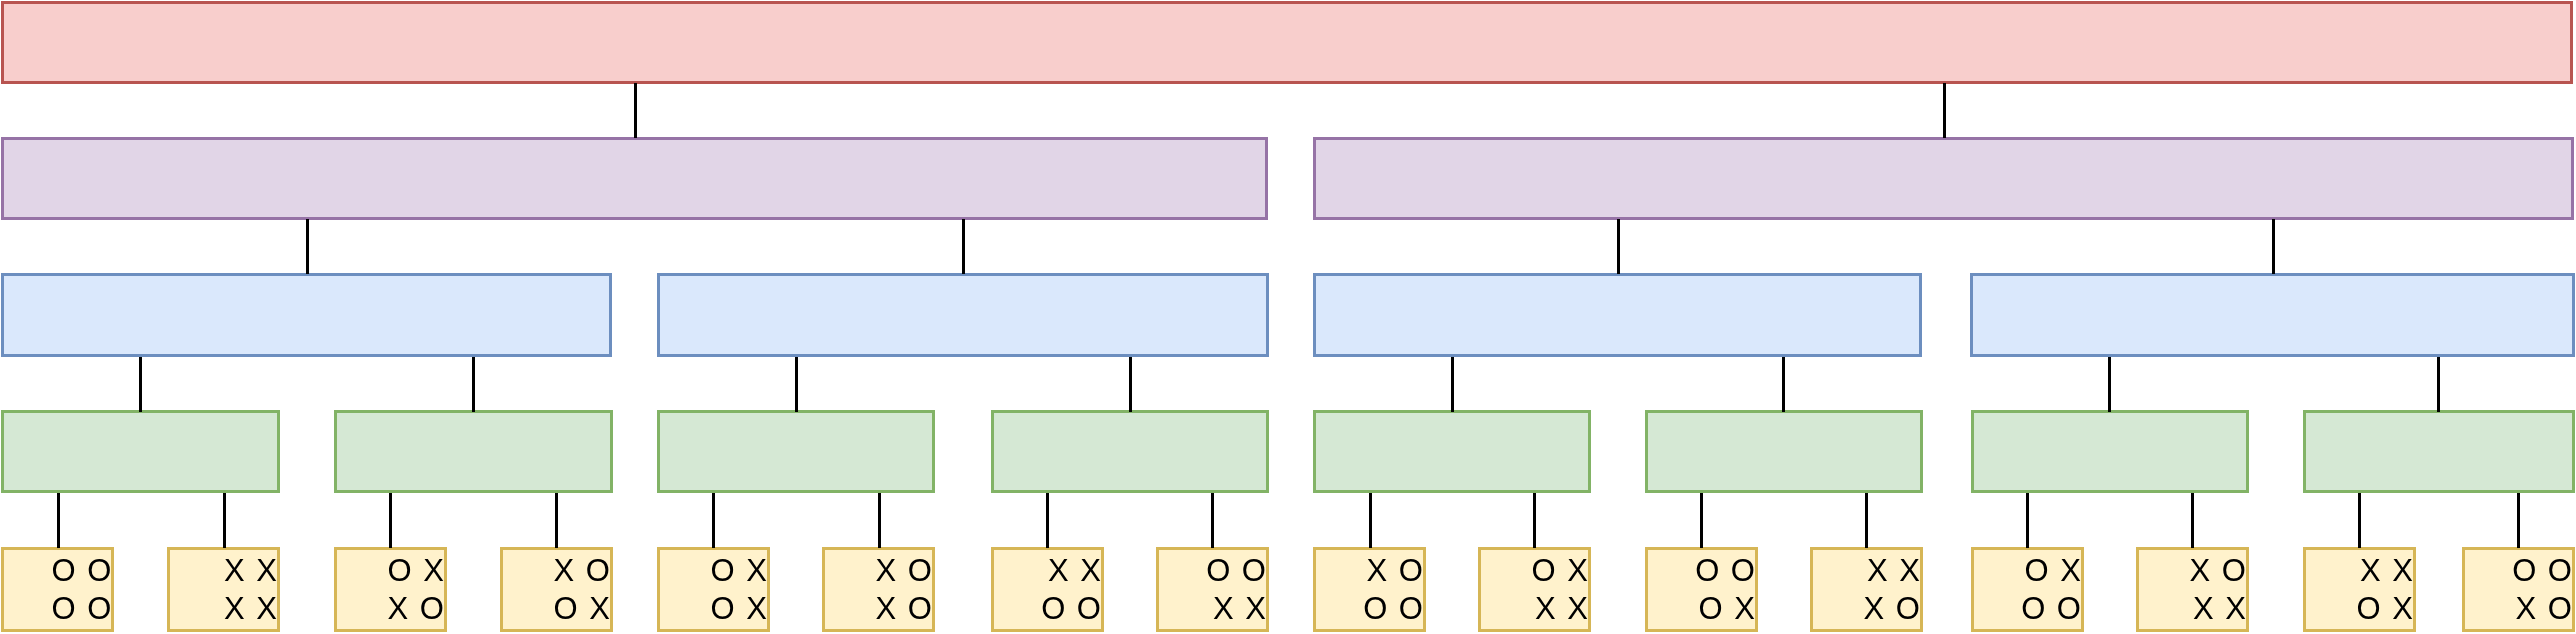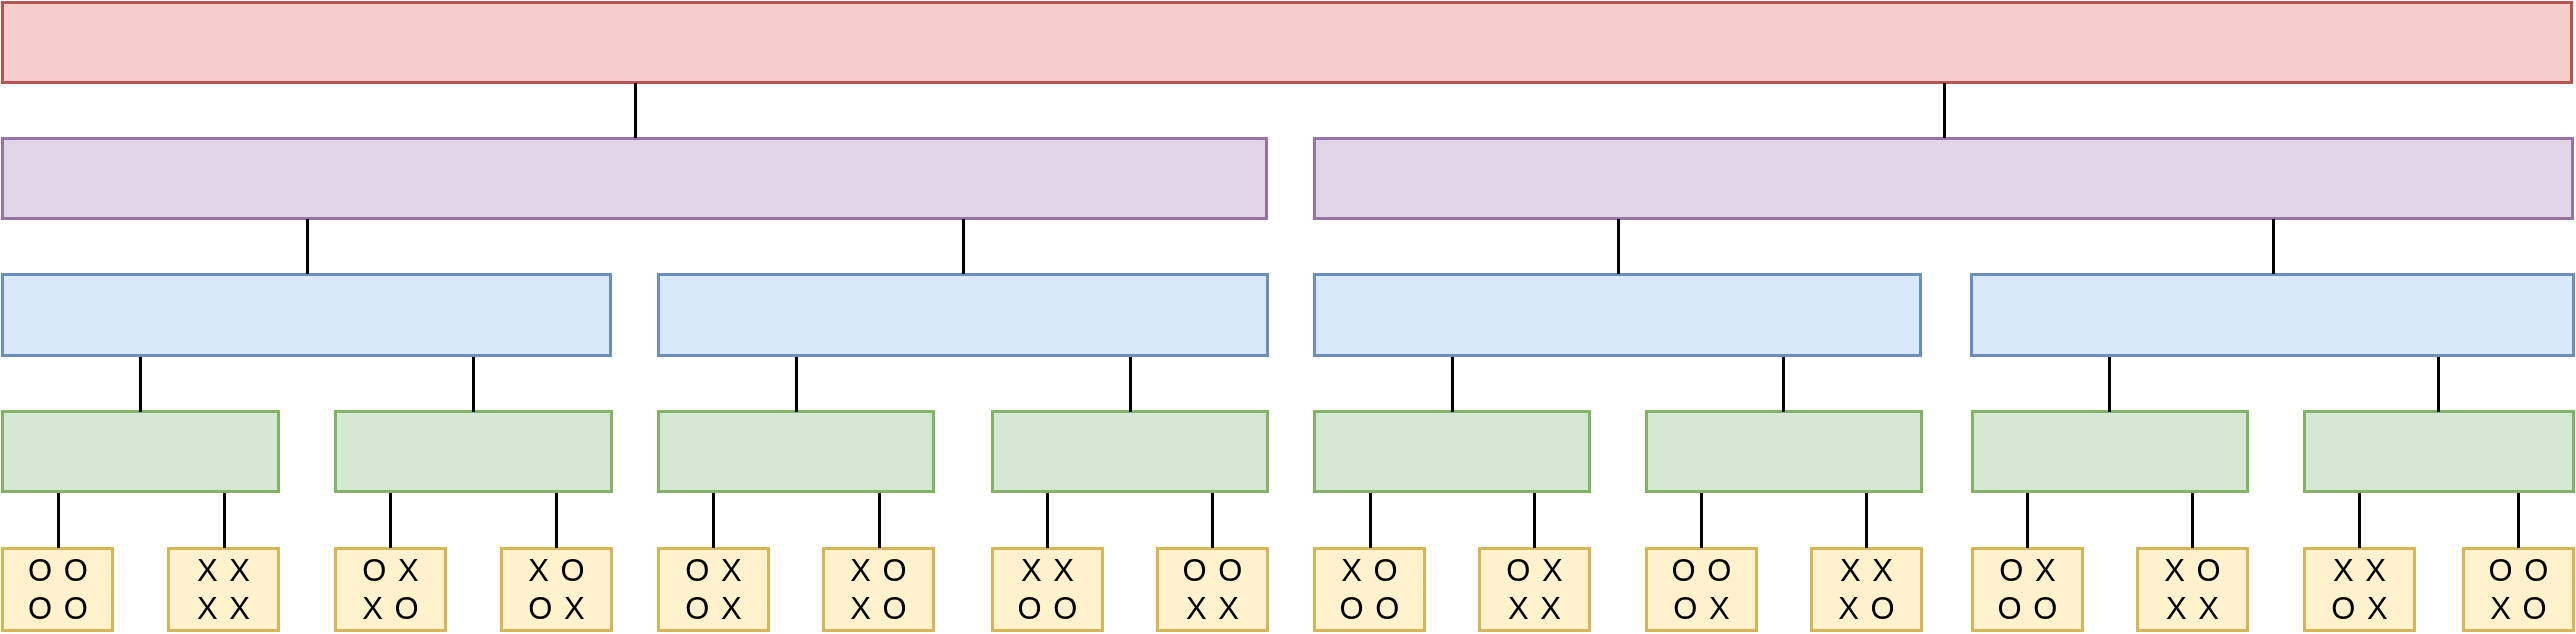--- a/index.html
+++ b/index.html
@@ -10,21 +10,21 @@
   .box { position: absolute; box-sizing: border-box; }
 
   .lv1 { top: 1.4px;   height: 83px; background: var(--l1-fill, #f8cecc); border: 3.4px solid var(--l1-stroke, #b85450); }
   .lv2 { top: 137px; height: 83px; background: var(--l2-fill, #e1d5e7); border: 3.4px solid var(--l2-stroke, #9673a6); }
   .lv3 { top: 273px; height: 84px; background: var(--l3-fill, #dae8fc); border: 3.4px solid var(--l3-stroke, #6c8ebf); }
   .lv4 { top: 410px; height: 83px; background: var(--l4-fill, #d5e8d4); border: 3.4px solid var(--l4-stroke, #82b366); }
 
   .leaf {
     top: 547px; height: 85px; width: 113px;
     background: var(--l5-fill, #fff2cc); border: 3.4px solid var(--l5-stroke, #d6b656);
-    display: flex; flex-direction: column; align-items: center; justify-content: center;
+    display: flex; flex-direction: column; align-items: flex-end; justify-content: center;
     color: #000000;
   }
   .brow {
     height: 38px; line-height: 38px;
     font-size: 31px; letter-spacing: 11.6px; margin-right: -11.6px;
     white-space: pre; text-align: center;
   }
 
   .edge { position: absolute; width: 2.7px; background: var(--edge-color, #000000); }
   .e1 { top: 83px; height: 55px; }

